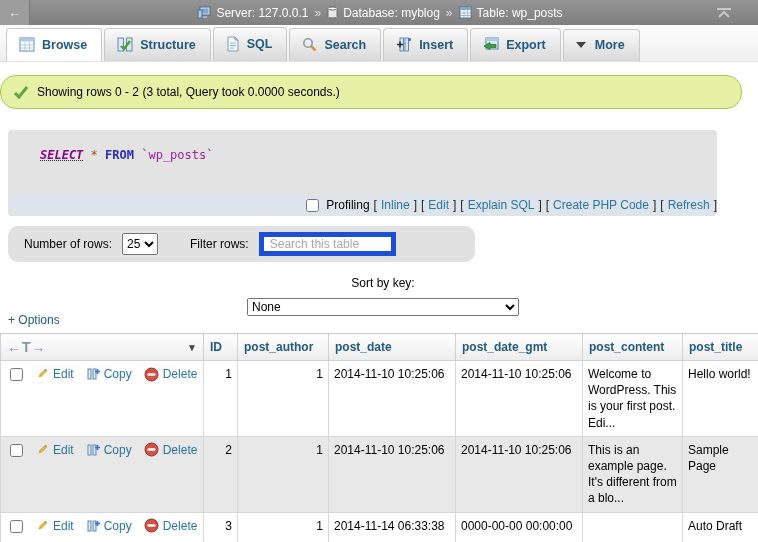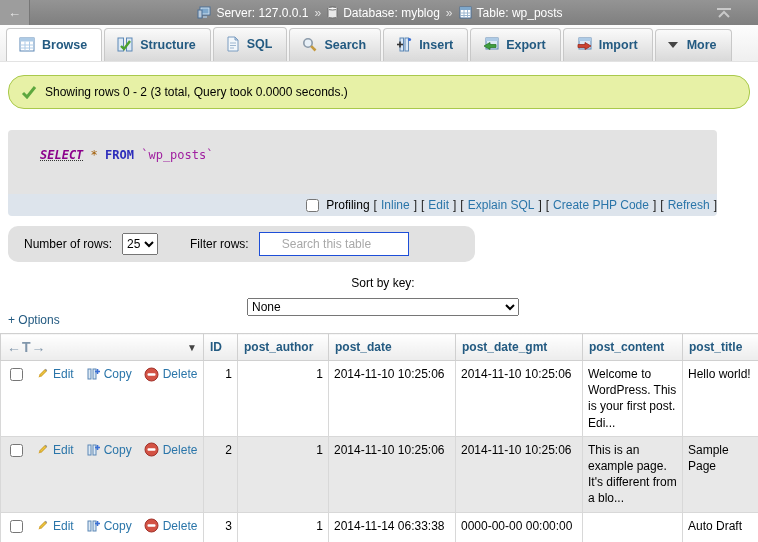--- a/index.html
+++ b/index.html
@@ -21,21 +21,21 @@
     background:linear-gradient(#fdfdfd,#efefef); border-bottom:1px solid #e3e3e3; }
   .tab { display:flex; align-items:center; gap:7px; padding:8px 14px 9px 12px;
     background:linear-gradient(#fafafa,#d9d9d9); border:1px solid #c8c8c8; border-bottom:none;
     border-radius:4px 4px 0 0; margin-right:2px; cursor:pointer;
     color:#235a81; font-weight:bold; font-size:12.5px;justify-content:center; }
   .tab.active { background:#fff; }
   .tab .caret { width:0; height:0; border-left:5px solid transparent; border-right:5px solid transparent;
     border-top:6px solid #444; margin-right:2px; }
 
   
-  .message { margin:13px 8px 0 8px; width:742px; height:34px; background:#e7f1a6;
+  .message { margin:13px 8px 0 0; width:742px; height:34px; background:#e7f1a6;
     border:1px solid #a9c94c; border-radius:16px; display:flex; align-items:center; gap:8px; padding:0 12px; }
 
   
   .querybox { margin:21px 0 0 8px; width:709px; border-radius:4px; overflow:hidden; }
   .query-area { background:#e3e3e3; height:64px; padding:18px 0 0 32px;
     font-family:"DejaVu Sans Mono","Liberation Mono",monospace; font-size:12px; }
   .kw-select { color:#8b008b; font-weight:bold; text-decoration:underline dotted #333; cursor:help;font-style:italic; }
   .op-star { color:#a05a00; }
   .kw-from { color:#2d2dbb; font-weight:bold; }
   .ident { color:#a020a0; }
@@ -43,21 +43,21 @@
     justify-content:flex-end; gap:4px; }
   .query-tools a { color:#2a75a9; text-decoration:none; cursor:pointer; }
   .bracket { color:#222; }
   .query-tools input { margin-right:3px; }
 
   
   .rowbar { margin:10px 0 0 8px; width:467px; height:36px; background:#e1e1e1;
     border-radius:10px; display:flex; align-items:center; padding-left:16px; gap:10px; }
   .rowbar select { height:22px; font-size:12px; }
   .rowbar .filter-label { margin-left:22px; }
-  .rowbar input[type=text] { width:150px; height:24px; border:1px solid #1d4ed8; padding:0 22px;
+  .rowbar input[type=text] { width:137px; height:24px; border:5px solid #1d4ed8; padding:0 6px;
     font-size:12px; color:#333; }
   .rowbar input::placeholder { color:#a8a8a8; }
 
   .sortrow { margin:14px 0 0 8px; height:24px; display:flex; align-items:center; gap:8px;flex-direction:column; }
   .sortrow select { width:272px; height:23px; font-size:12px; }
 
   .options-link { display:inline-block; margin:13px 0 4px 8px; color:#235a81;
     text-decoration:none; cursor:pointer; }
 
   
@@ -192,30 +192,20 @@
   </div>
   <div class="tab">
     <span class="icon">
       <svg width="16" height="15" viewBox="0 0 16 15">
           <rect x="3" y="1" width="12" height="11" fill="#dce9f5" stroke="#5c87b5"></rect>
           <rect x="3" y="1" width="12" height="3" fill="#aecbe6"></rect>
           <polygon points="1,9 7,5.5 7,7.5 13,7.5 13,10.5 7,10.5 7,12.5" fill="#3f9e3f" stroke="#2c7a2c" stroke-width="0.8"></polygon>
         </svg>
     </span>
     <span>Export</span>
-  </div>
-  <div class="tab">
-    <span class="icon">
-      <svg width="16" height="15" viewBox="0 0 16 15">
-          <rect x="3" y="1" width="12" height="11" fill="#dce9f5" stroke="#5c87b5"></rect>
-          <rect x="3" y="1" width="12" height="3" fill="#aecbe6"></rect>
-          <polygon points="15,9 9,5.5 9,7.5 2,7.5 2,10.5 9,10.5 9,12.5" fill="#cc4433" stroke="#992b1f" stroke-width="0.8"></polygon>
-        </svg>
-    </span>
-    <span>Import</span>
   </div>
   <div class="tab">
     <span class="caret"></span>
     <span>More</span>
   </div>
 </div>
 
 
 <div class="message">
   <span class="icon">

